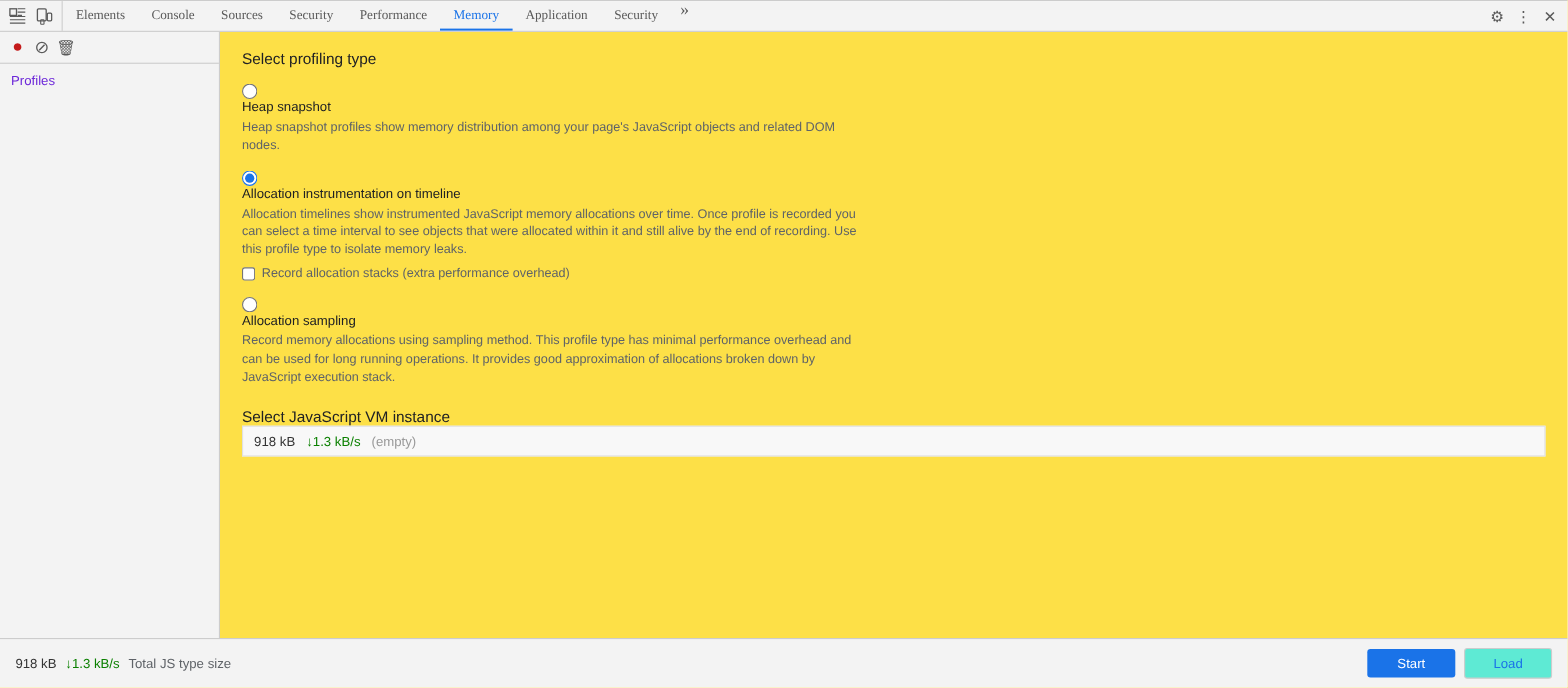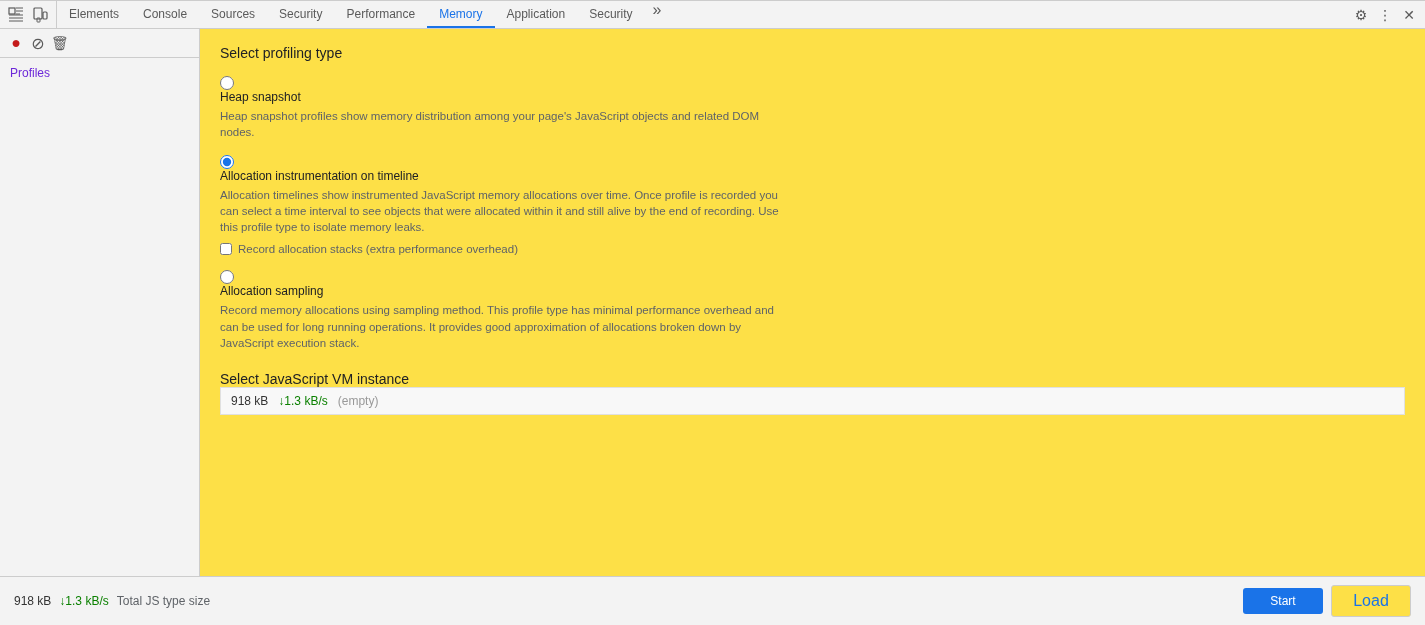--- a/index.html
+++ b/index.html
@@ -68,20 +68,21 @@
       border: none;
       background: none;
     }
 
     .devtools-tabs {
       display: flex;
       align-items: flex-start;
       height: 100%;
       flex: 1;
       overflow: hidden;
+      font-family: Liberation Serif, serif;
     }
 
     .tab-item {
       display: flex;
       align-items: center;
       padding: 0 12px;
       font-size: 12px;
       color: #5a5a5a;
       cursor: pointer;
       border-bottom: 2px solid transparent;
@@ -301,26 +302,26 @@
       color: #fff;
       border: none;
       border-radius: 3px;
       padding: 6px 20px;
       font-size: 12px;
       cursor: pointer;
       min-width: 80px;
     }
 
     .btn-load {
-      background: #fde047;
+      background: #5eead4;
       color: #1a73e8;
       border: 1px solid #ccc;
       border-radius: 3px;
       padding: 6px 20px;
-      font-size: 16px;
+      font-size: 12px;
       cursor: pointer;
       min-width: 80px;
     }
 
     .cursor-indicator {
       position: relative;
     }
 
     
     .browser-bg {

